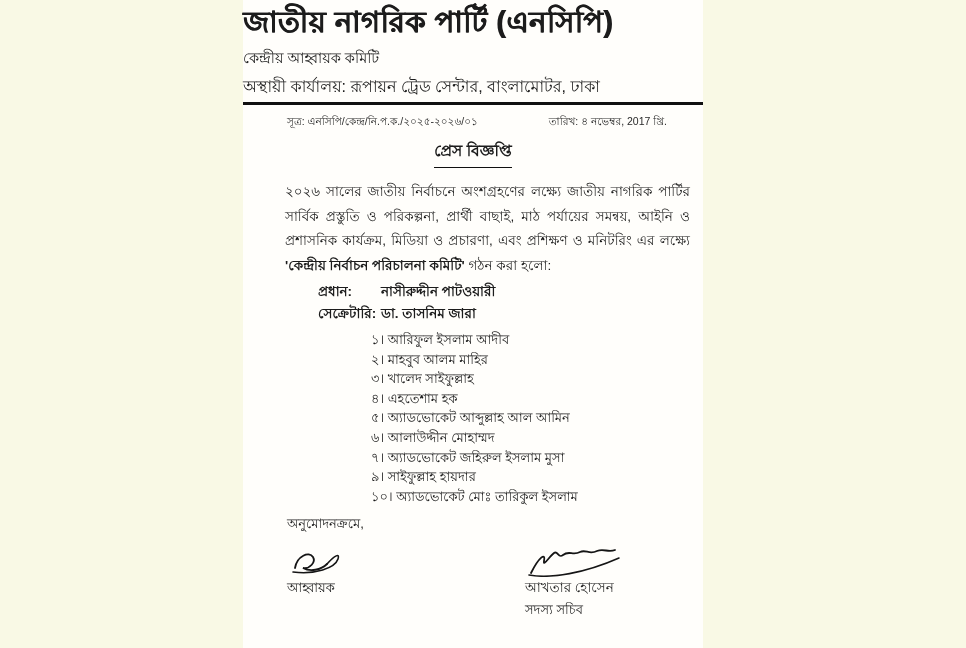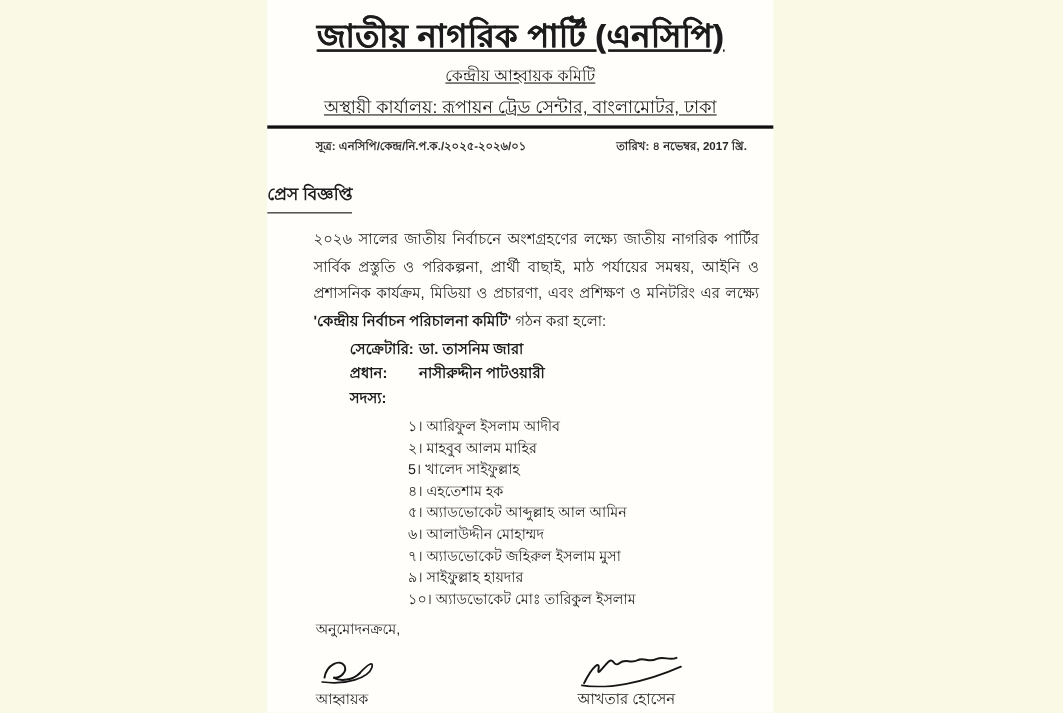--- a/index.html
+++ b/index.html
@@ -5,33 +5,33 @@
   html,body{margin:0;padding:0;}
   body{font-family:"Liberation Sans",sans-serif;}
   .stage{
     position:relative;width:966px;height:648px;overflow:hidden;
     background:#f9f9e5;
   }
   .doc{
     position:absolute;left:243px;top:0;width:460px;height:648px;
     background:#fffefb;color:#1c1c1c;box-sizing:border-box;
   }
-  .doc-header{text-align:center;padding-top:16px;text-decoration:underline;}
+  .doc-header{padding-top:4px;}
   .org-title{
     font-size:29px;line-height:36px;font-weight:900;
     text-shadow:0.6px 0 0 currentColor;letter-spacing:0.5px;
   }
   .org-subtitle{margin-top:9px;font-size:14.5px;line-height:18px;font-weight:500;}
   .org-address{margin-top:12px;font-size:16px;line-height:15px;}
   .rule{height:3px;background:#101010;margin-top:8px;}
   .meta-row{
     display:flex;justify-content:space-between;align-items:flex-start;
-    margin:9px 24px 0 44px;font-size:10.5px;line-height:14px;color:#2a2a2a;font-weight:bold;
+    margin:9px 36px 0 44px;font-size:10.5px;line-height:14px;color:#2a2a2a;
   }
-  .press-title-wrap{text-align:left;margin-top:25px;}
+  .press-title-wrap{text-align:center;margin-top:11px;}
   .press-title{
     display:inline-block;font-size:15.5px;font-weight:700;
     border-bottom:1.6px solid #101010;padding-bottom:2px;
   }
   .body-par{
     margin:12px 13px 0 42px;font-size:13.5px;line-height:24.5px;
     text-align:justify;
   }
   .body-par .bold{font-weight:700;}
   .roles{margin:3px 0 0 75px;}
@@ -69,37 +69,33 @@
     </div>
 
     <div class="press-title-wrap">
       <span class="press-title">প্রেস বিজ্ঞপ্তি</span>
     </div>
 
     <p class="body-par"><span>২০২৬ সালের জাতীয় নির্বাচনে অংশগ্রহণের লক্ষ্যে জাতীয় নাগরিক পার্টির সার্বিক প্রস্তুতি ও পরিকল্পনা, প্রার্থী বাছাই, মাঠ পর্যায়ের সমন্বয়, আইনি ও প্রশাসনিক কার্যক্রম, মিডিয়া ও প্রচারণা, এবং প্রশিক্ষণ ও মনিটরিং এর লক্ষ্যে </span><span class="bold">'কেন্দ্রীয় নির্বাচন পরিচালনা কমিটি'</span><span> গঠন করা হলো:</span></p>
 
     <div class="roles">
       <div class="role-row">
-        <span class="role-label">সেক্রেটারি:</span>
-        <span class="role-value">ডা. তাসনিম জারা</span>
-      </div>
-      <div class="role-row">
         <span class="role-label">প্রধান:</span>
         <span class="role-value">নাসীরুদ্দীন পাটওয়ারী</span>
       </div>
       <div class="role-row">
-        <span class="role-label">সদস্য:</span>
-        <span class="role-value"></span>
+        <span class="role-label">সেক্রেটারি:</span>
+        <span class="role-value">ডা. তাসনিম জারা</span>
       </div>
     </div>
 
     <div class="members">
       <div class="member-item">১। আরিফুল ইসলাম আদীব</div>
       <div class="member-item">২। মাহবুব আলম মাহির</div>
-      <div class="member-item">5। খালেদ সাইফুল্লাহ</div>
+      <div class="member-item">৩। খালেদ সাইফুল্লাহ</div>
       <div class="member-item">৪। এহতেশাম হক</div>
       <div class="member-item">৫। অ্যাডভোকেট আব্দুল্লাহ আল আমিন</div>
       <div class="member-item">৬। আলাউদ্দীন মোহাম্মদ</div>
       <div class="member-item">৭। অ্যাডভোকেট জহিরুল ইসলাম মুসা</div>
       <div class="member-item">৯। সাইফুল্লাহ হায়দার</div>
       <div class="member-item">১০। অ্যাডভোকেট মোঃ তারিকুল ইসলাম</div>
     </div>
 
     <div class="approval">অনুমোদনক্রমে,</div>
 

